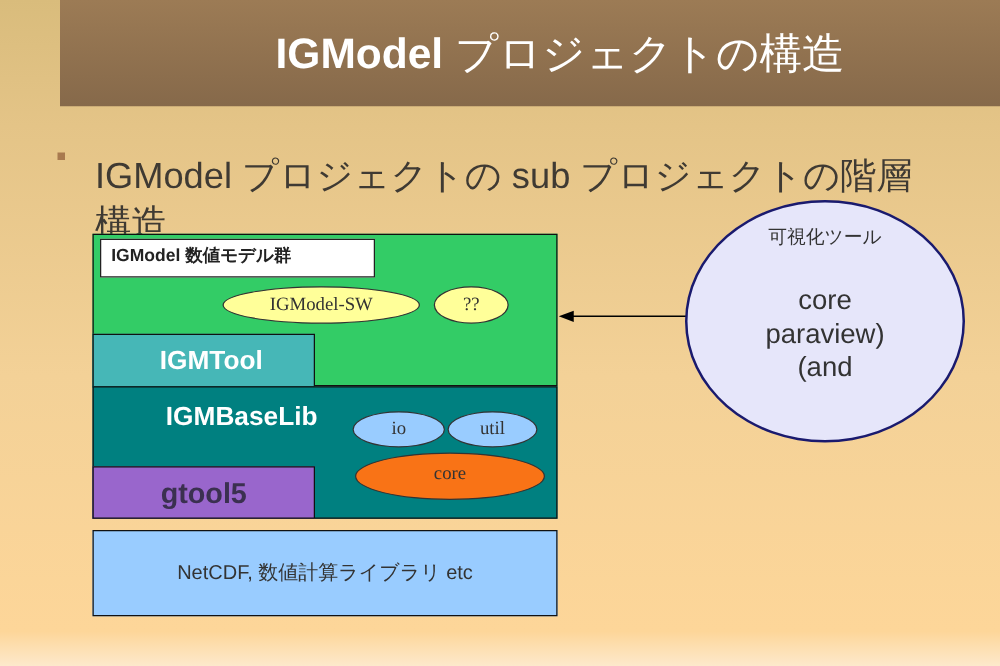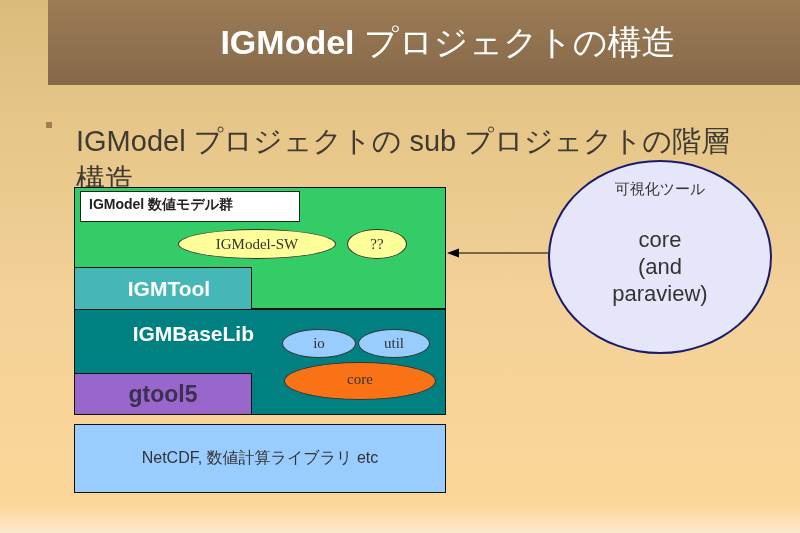--- a/index.html
+++ b/index.html
@@ -86,16 +86,16 @@
 
 <svg class="arrow" width="104" height="14">
   <line x1="10" y1="7" x2="102" y2="7" stroke="#000" stroke-width="1.2"></line>
   <polygon points="0,7 12,2.5 12,11.5" fill="#000"></polygon>
 </svg>
 
 <div class="viz">
   <div class="viz-title">可視化ツール</div>
   <div class="viz-body">
     <div>core</div>
+    <div>paraview)</div>
     <div>(and</div>
-    <div>paraview)</div>
   </div>
 </div>
 
 </body></html>

